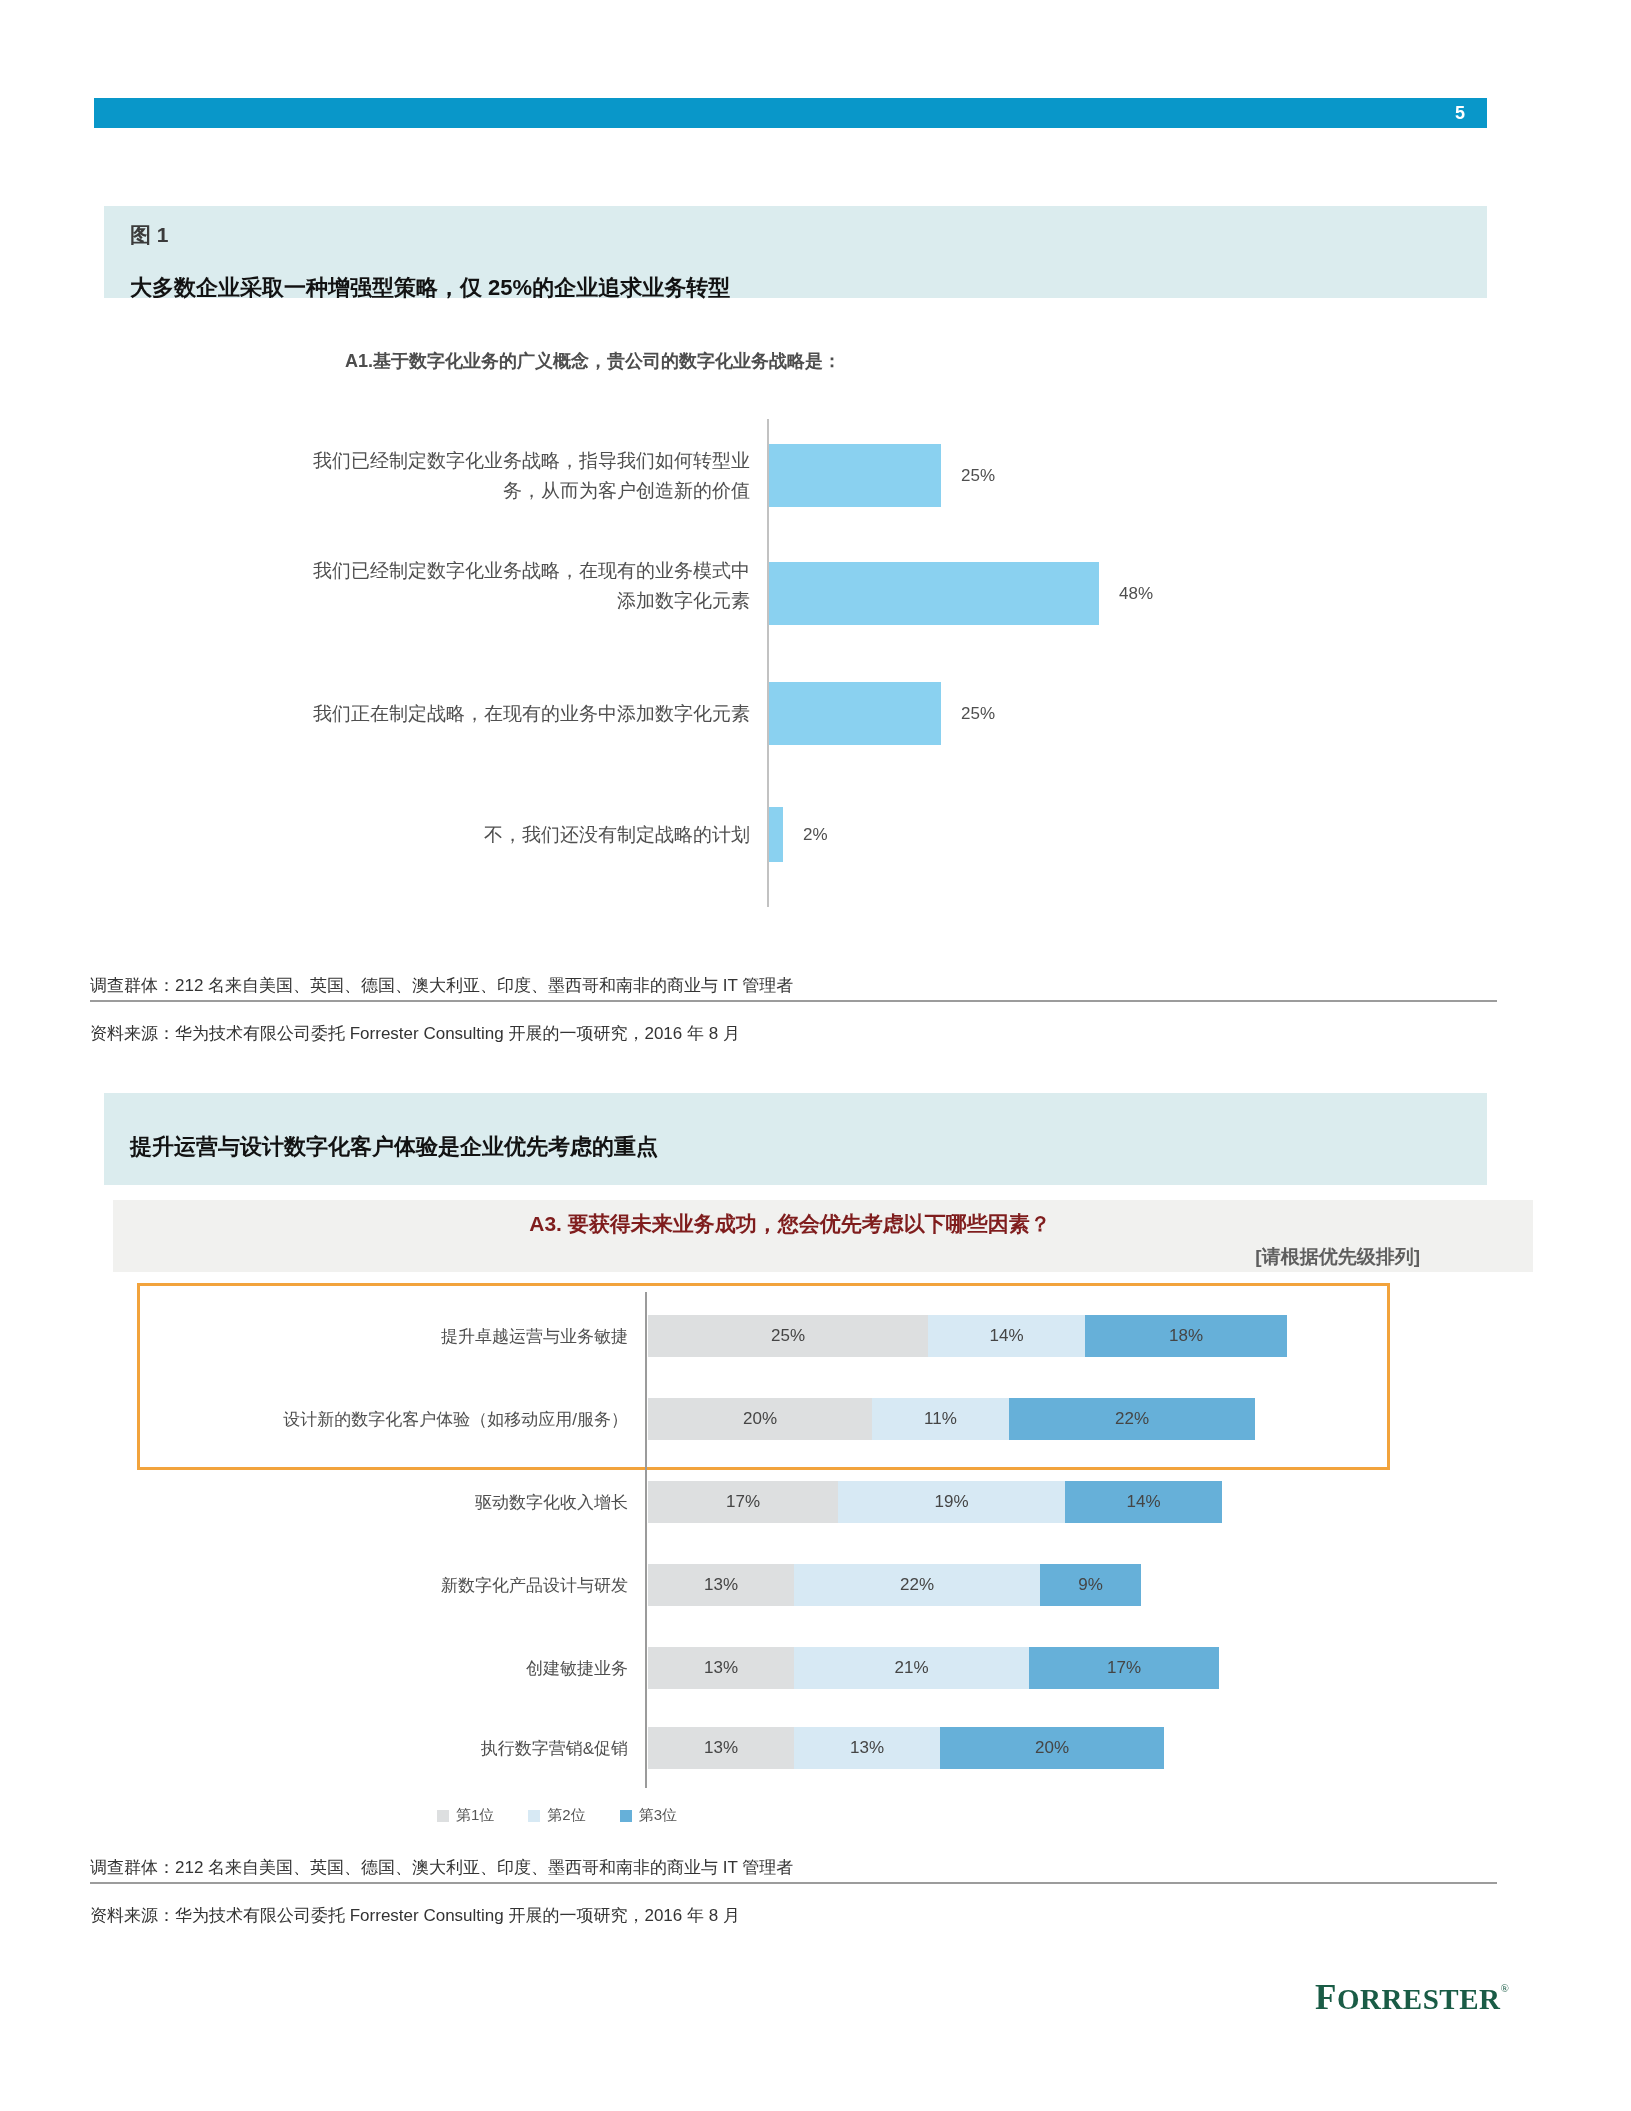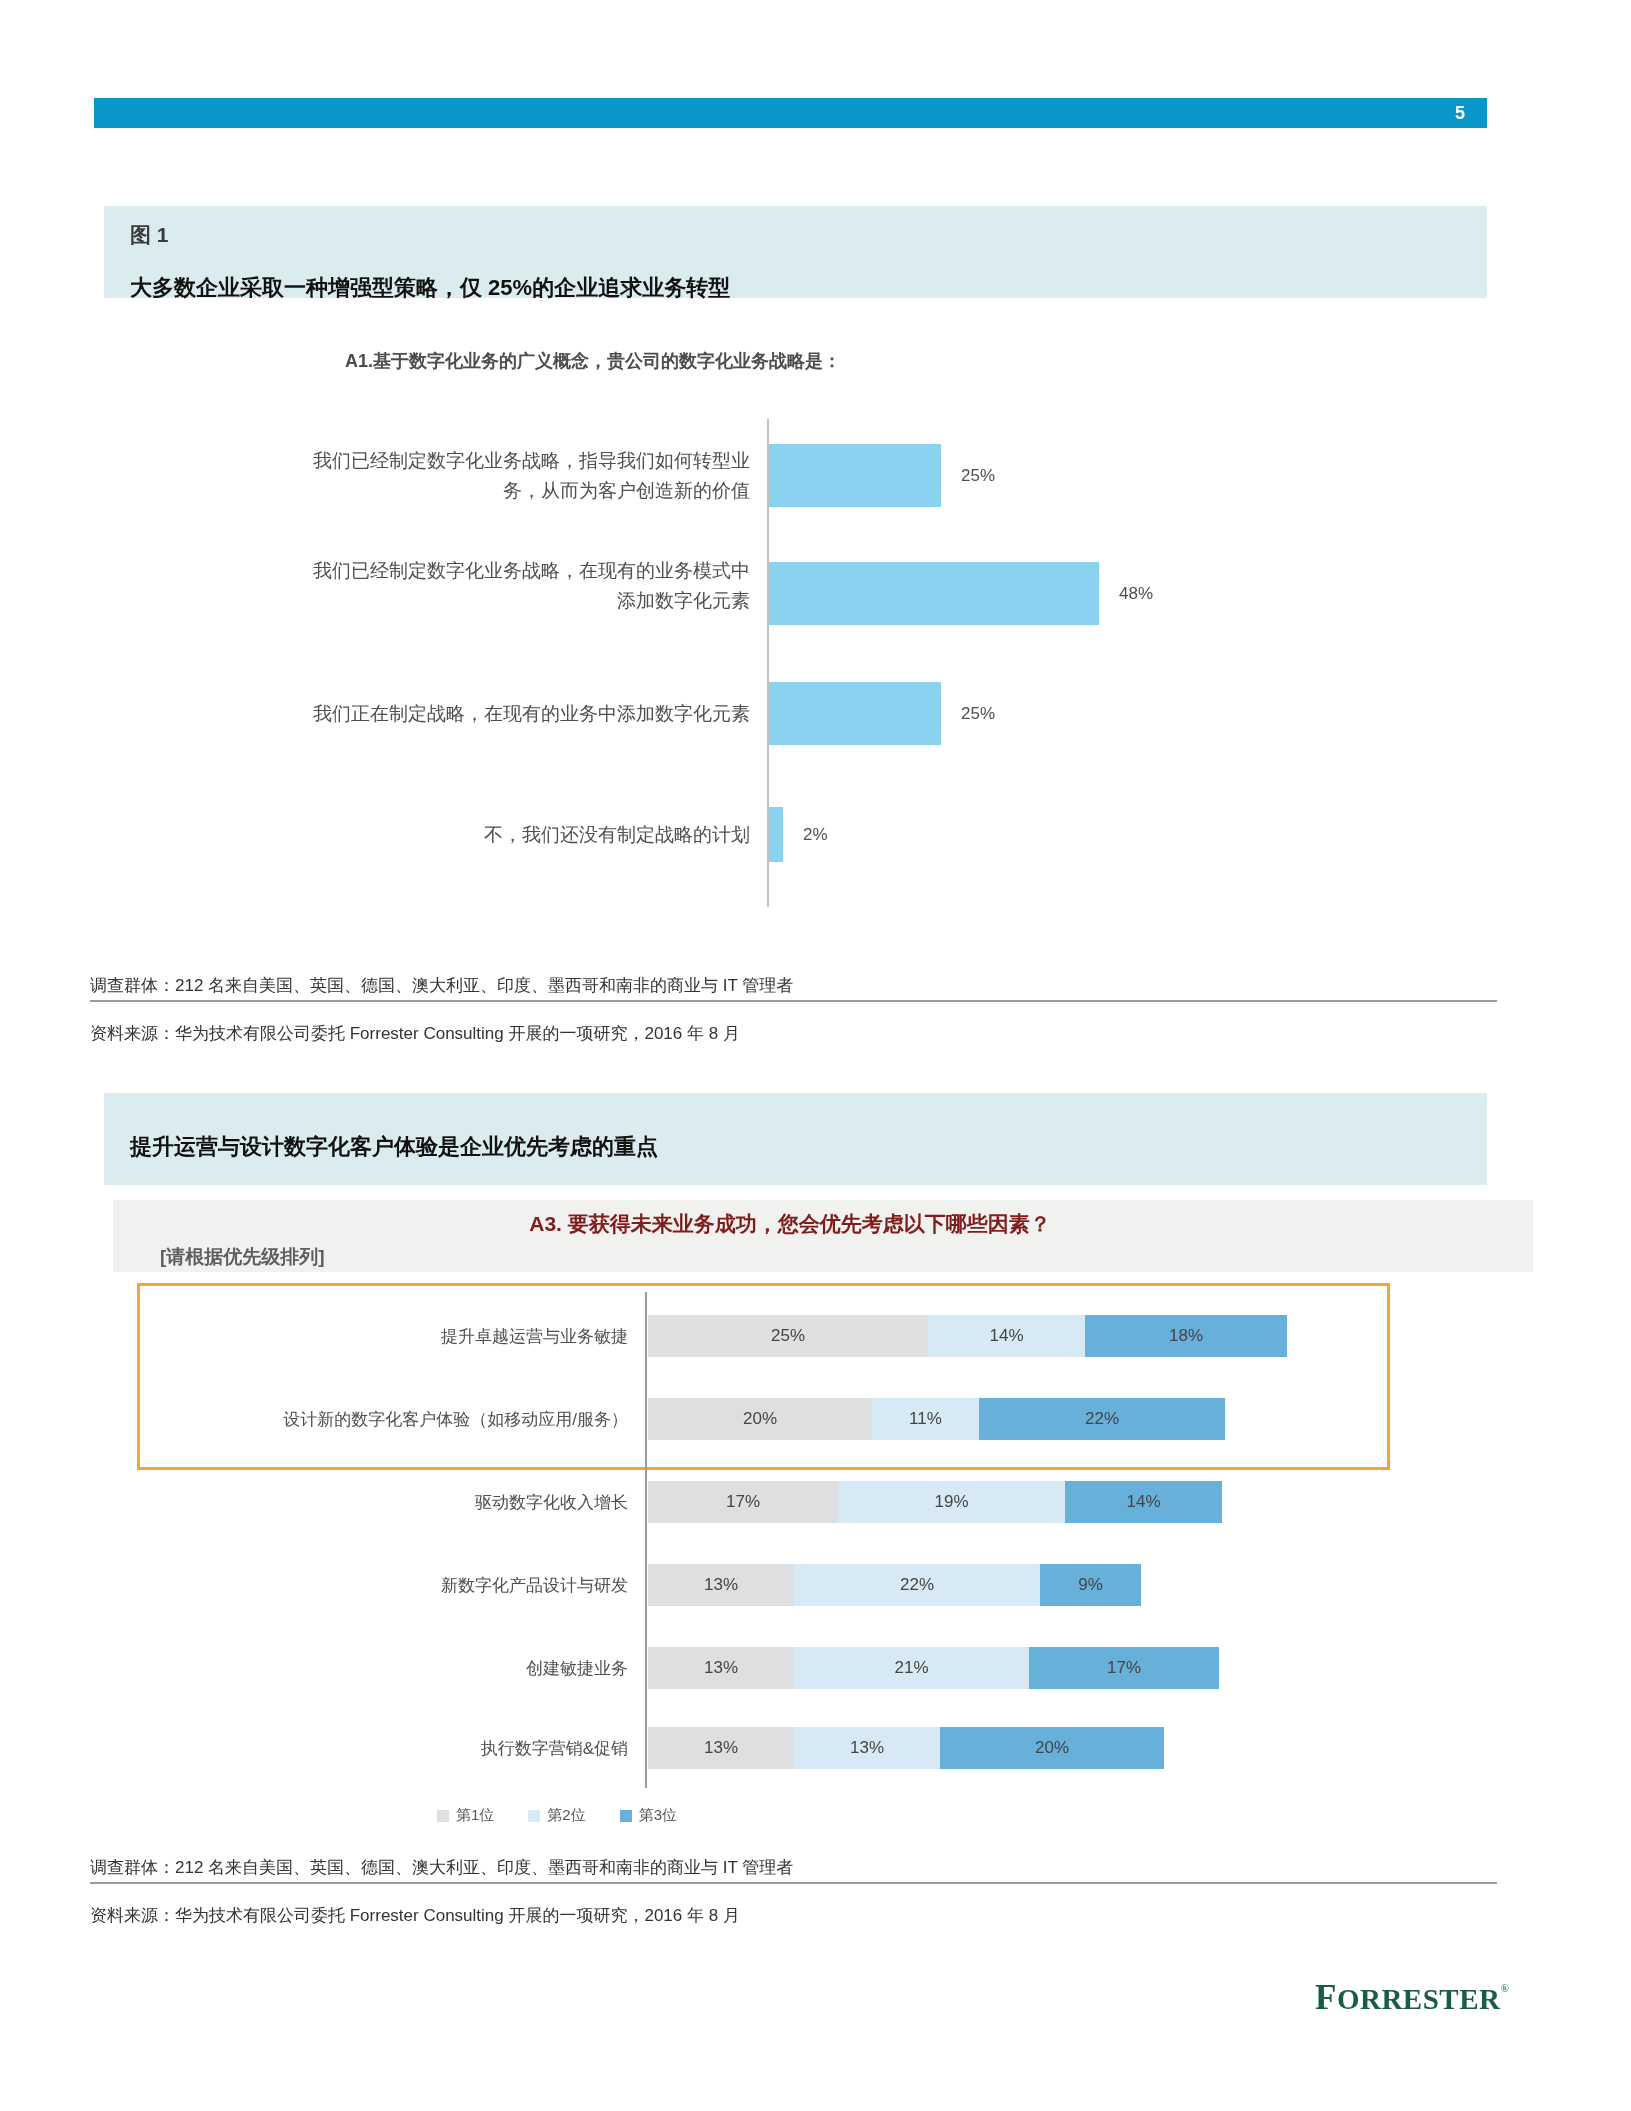--- a/index.html
+++ b/index.html
@@ -26,21 +26,21 @@
   .f1-bar{height:100%;}
   .f1-pct{font-size:17px;color:#4F4F4F;}
 
   .base-text{position:absolute;left:90px;font-size:17px;color:#333333;}
   .rule{position:absolute;left:90px;width:1407px;height:2px;background:#9C9C9C;}
 
   
   #f2-strip{position:absolute;left:113px;top:1200px;width:1420px;height:72px;background:#F1F1EF;}
   #f2-q1{position:absolute;left:160px;top:1210px;width:1260px;text-align:center;
          font-size:21px;font-weight:bold;color:#7f1d1d;}
-  #f2-q2{position:absolute;left:160px;top:1244px;width:1260px;text-align:left;
+  #f2-q2{position:absolute;left:160px;top:1244px;width:1260px;text-align:right;
          font-size:19px;font-weight:bold;color:#5E5E5E;}
   #f2-highlight{position:absolute;left:137px;top:1283px;width:1253px;height:187px;
                 border:3px solid #F2A33C;box-sizing:border-box;background:transparent;}
   #f2-axis{position:absolute;left:645px;top:1292px;width:2px;height:496px;background:#9B9B9B;}
   .f2-label{position:absolute;left:130px;width:498px;height:42px;display:flex;align-items:center;
             justify-content:flex-end;text-align:right;font-size:17px;color:#4F4F4F;}
   .f2-bar{position:absolute;left:648px;height:42px;display:flex;}
   .seg{height:100%;display:flex;align-items:center;justify-content:center;}
   .seg span{font-size:17px;color:#454545;white-space:nowrap;}
 
@@ -123,21 +123,21 @@
     <div class="seg" style="width: 202px; background-color: rgb(102, 176, 217);">
         <span>18%</span>
       </div>
   </div>
 
   <div class="f2-label" style="top:1398px;">设计新的数字化客户体验（如移动应用/服务）</div>
   <div class="f2-bar" style="top:1398px;">
     <div class="seg" style="width: 224px; background-color: rgb(221, 223, 224);">
         <span>20%</span>
       </div>
-    <div class="seg" style="width: 107px; background-color: rgb(215, 233, 244); text-align: center;">
+    <div class="seg" style="width: 137px; background-color: rgb(215, 233, 244); text-align: center;">
         <span>11%</span>
       </div>
     <div class="seg" style="width: 246px; background-color: rgb(102, 176, 217);">
         <span>22%</span>
       </div>
   </div>
 
   <div class="f2-label" style="top:1481px;">驱动数字化收入增长</div>
   <div class="f2-bar" style="top:1481px;">
     <div class="seg" style="width: 190px; background-color: rgb(221, 223, 224);">

